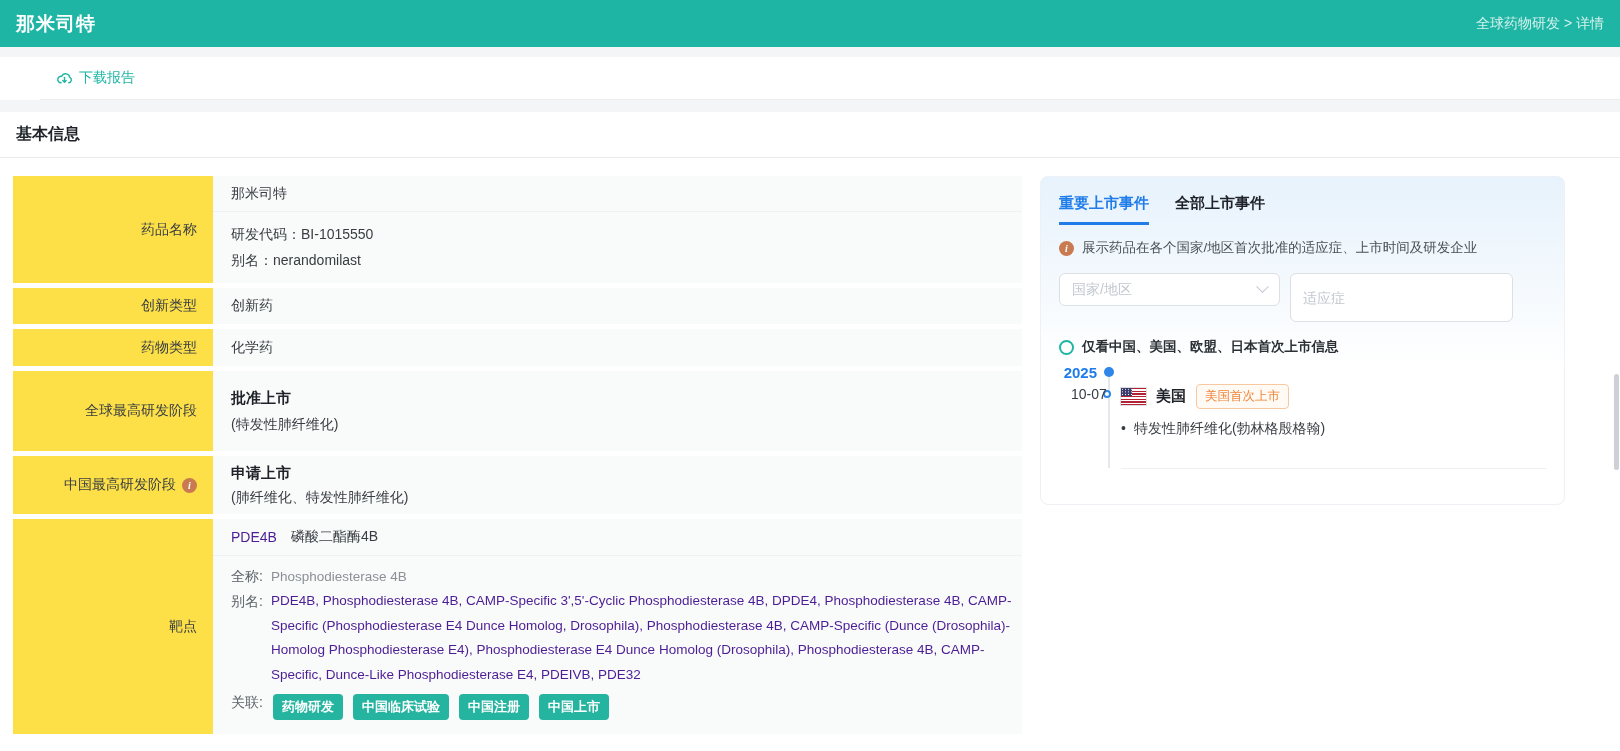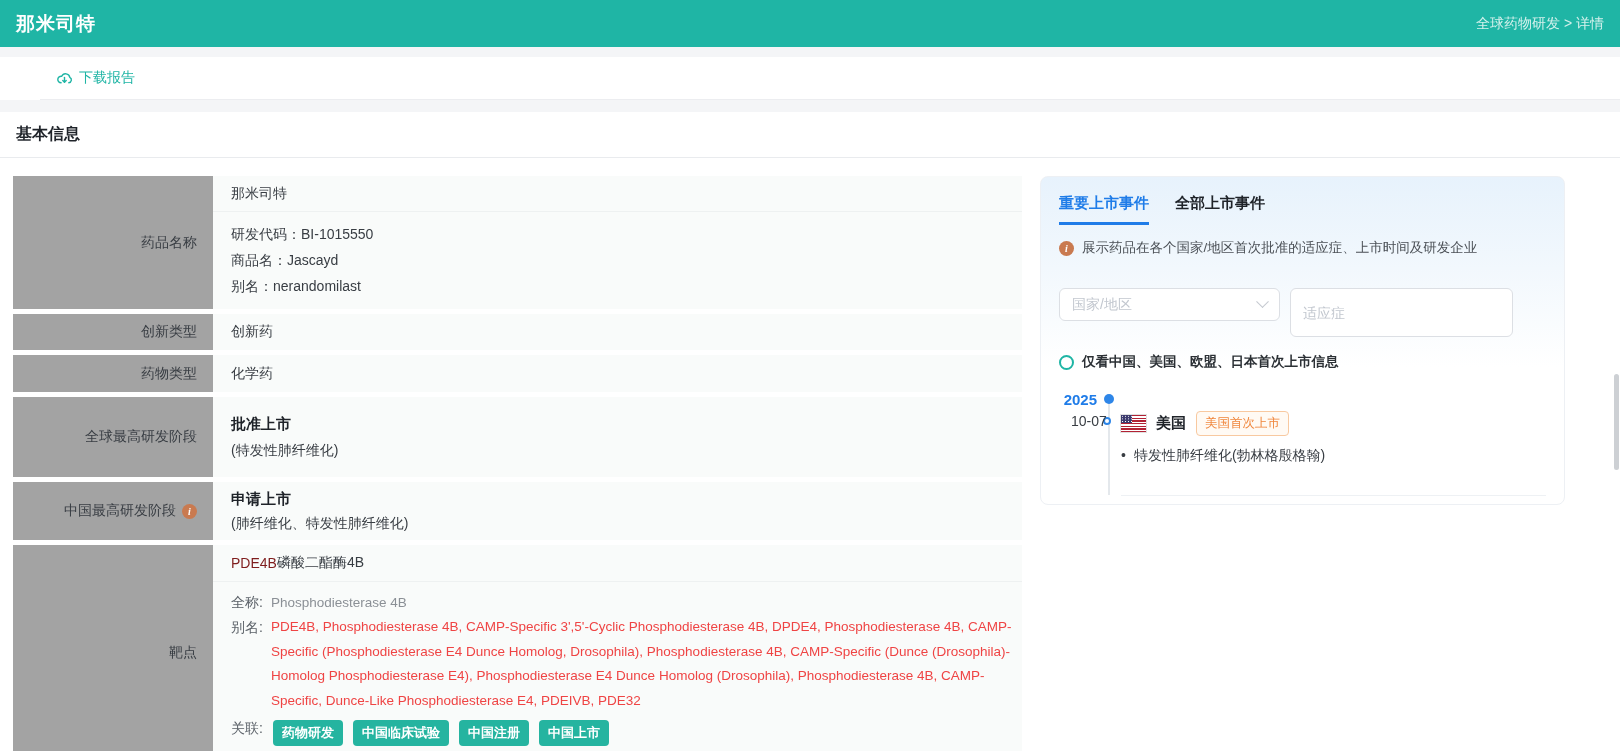--- a/index.html
+++ b/index.html
@@ -17,71 +17,71 @@
   .download-link { display:flex; align-items:center; gap:6px; color:#1fb5a5;
     font-size:14px; cursor:pointer; }
   .section-bar { height:46px; background:#fff; display:flex; align-items:center;
     padding:0 16px; border-bottom:1px solid #e9ebee; }
   .section-title { font-size:16px; font-weight:bold; color:#1f2329;text-align:center; }
   
   .content { display:flex; align-items:flex-start; padding:18px 0 0 13px; background:#fff; }
   
   .info-table { width:1009px; }
   .irow { display:flex; margin-bottom:5px; }
-  .irow-label { width:200px; background:#a3a3a3; display:flex; align-items:center;
+  .irow-label { width:200px; background:#fde047; display:flex; align-items:center;
     justify-content:flex-end; padding-right:16px; color:#383d43; font-size:14px;
     flex:none; gap:6px; }
   .irow-value { flex:1; background:#f9fbfa; color:#383d43; font-size:14px; }
   .cell { padding:0 14px 0 18px; }
   .subrow-divider { border-bottom:1px solid #eef1f1; }
   .line-1 { height:36px; display:flex; align-items:center; }
   .line-1b { height:37px; display:flex; align-items:center; }
   .name-details { padding:9px 14px 10px 18px; line-height:26px; }
   .stage-cell { padding:13px 14px 13px 18px; line-height:27px; }
   .stage-cell.compact { padding:4px 14px 4px 18px; line-height:25px; }
   .stage-name { font-weight:bold; color:#1f2329; font-size:15px; }
-  .gene-link { color:#7f1d1d; cursor:pointer; }
+  .gene-link { color:#4c1d95; cursor:pointer; margin-right:14px; }
   .target-details { padding:8px 8px 14px 18px; }
   .kv-line { line-height:25px; }
   .kv-k { color:#5c6269; margin-right:8px; }
   .kv-v { color:#8b9096; font-size:13.5px; }
   .alias-wrap { display:flex; line-height:24.5px; }
   .alias-wrap .kv-k { flex:none; }
-  .alias-text { color:#ef4444; font-size:13.5px; }
+  .alias-text { color:#4c1d95; font-size:13.5px; }
   .relation-line { display:flex; gap:10px; margin-top:7px; }
   .tag { background:#25b4a0; color:#fff; font-size:13px; font-weight:bold;
     padding:4px 9px; border-radius:4px; cursor:pointer; white-space:nowrap; }
   .info-dot { width:15px; height:15px; border-radius:50%; background:#c97a50; color:#fff;
     font-size:10px; font-weight:bold; font-style:italic; display:inline-flex;
     align-items:center; justify-content:center; font-family:"Liberation Serif",serif;
     flex:none; cursor:pointer; }
   
   .events-card { width:525px; height:329px; margin-left:18px; flex:none;
     border:1px solid #edf0f4; border-radius:8px; padding:17px 18px;
     background:linear-gradient(180deg,#e7f2fc 0%,#f2f8fd 28%,#ffffff 58%); }
   .tabs { display:flex; gap:26px; }
   .tab { font-size:15px; font-weight:bold; color:#1f2329; padding-bottom:9px; cursor:pointer; }
   .tab.active { color:#1f7ce8; border-bottom:3px solid #1f7ce8; }
   .card-note { display:flex; align-items:center; gap:8px; margin-top:14px;
     color:#4b5056; font-size:13.5px; }
-  .filters { display:flex; gap:10px; margin-top:31px; }
+  .filters { display:flex; gap:10px; margin-top:16px; }
   .select-box { width:221px; height:33px; border:1px solid #dcdfe4; border-radius:6px;
     background:#fff; display:flex; align-items:center; justify-content:space-between;
     padding:0 12px; color:#c2c7cf; font-size:14px; cursor:pointer; }
   .chevron { width:9px; height:9px; border-right:1.6px solid #c5c9d0;
     border-bottom:1.6px solid #c5c9d0; transform:rotate(45deg) translate(-2px,-2px); }
   .text-input { width:223px; height:49px; border:1px solid #dcdfe4; border-radius:6px;
     background:#fff; padding:0 12px; font-size:14px; color:#383d43; outline:none; }
   .text-input::placeholder { color:#c2c7cf; }
   .radio-row { display:flex; align-items:center; gap:8px; margin-top:16px; }
   .radio { width:15px; height:15px; border-radius:50%; border:2.5px solid #1fb5a5;
     background:#fff; flex:none; cursor:pointer; }
   .radio-label { font-size:13.5px; font-weight:600; color:#2b3035; }
   
-  .timeline { position:relative; margin-top:20px; min-height:112px; }
+  .timeline { position:relative; margin-top:8px; min-height:112px; }
   .tl-rail { position:absolute; left:49px; top:10px; height:94px; width:2px; background:#e4e8ec; }
   .tl-dot-filled { position:absolute; left:45px; top:3px; width:10px; height:10px;
     border-radius:50%; background:#2e86e8; }
   .tl-dot-hollow { position:absolute; left:44px; top:26px; width:8px; height:8px;
     border-radius:50%; border:2.5px solid #2e86e8; background:#fff; }
   .tl-year { position:absolute; left:0; top:0; width:38px; text-align:right;
     color:#1f7ce8; font-size:15px; font-weight:bold; }
   .tl-event-head { position:absolute; left:62px; top:20px; display:flex;
     align-items:center; gap:10px; }
   .tl-date { position:absolute; left:12px; top:22px; width:40px; 
@@ -132,21 +132,20 @@
 <div class="content">
 
   <div class="info-table">
 
     <div class="irow">
       <div class="irow-label">药品名称</div>
       <div class="irow-value">
         <div class="cell line-1 subrow-divider">那米司特</div>
         <div class="name-details">
           <div><span>研发代码：</span><span>BI-1015550</span></div>
-          <div><span>商品名：</span><span>Jascayd</span></div>
           <div><span>别名：</span><span>nerandomilast</span></div>
         </div>
       </div>
     </div>
 
     <div class="irow">
       <div class="irow-label">创新类型</div>
       <div class="irow-value">
         <div class="cell line-1">创新药</div>
       </div>

